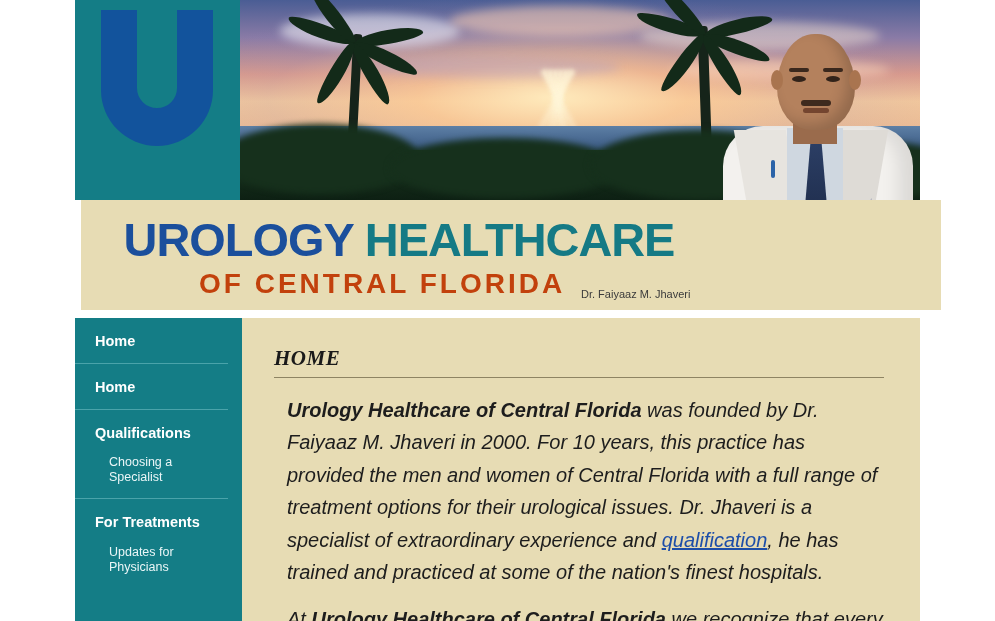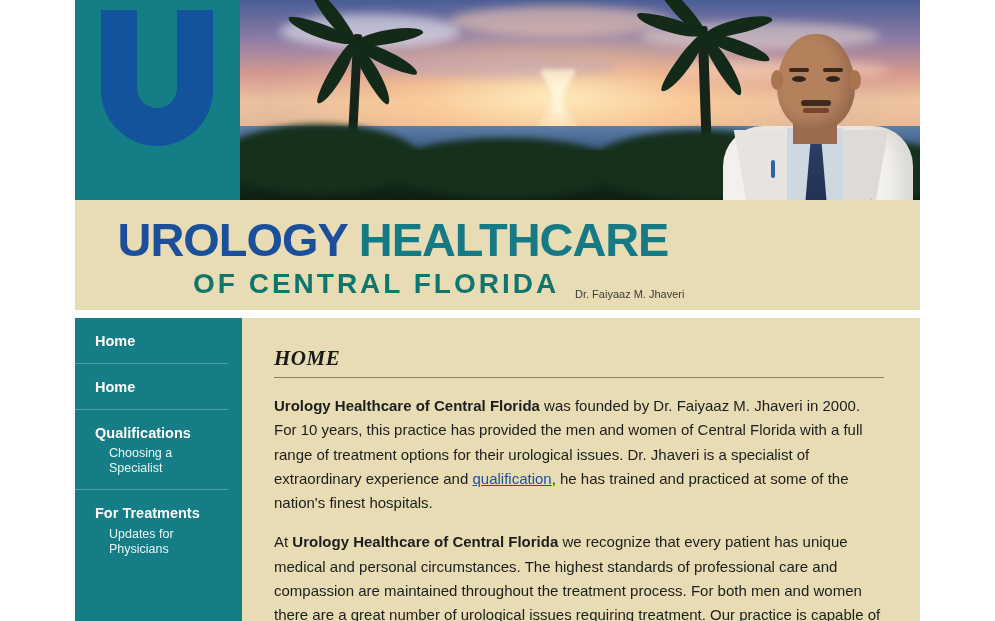--- a/index.html
+++ b/index.html
@@ -172,25 +172,26 @@
     width: 4px; height: 18px; background: #2b63a8; border-radius: 2px;
   }
   .doc-button {
     position: absolute; left: 146px; top: 262px;
     width: 9px; height: 9px; border-radius: 50%;
     background: #d8d4ce; border: 1px solid #b9b4ad;
   }
 
   .title-bar {
     position: absolute;
-    left: 0;
+    left: 6px;
     top: 200px;
     width: 845px;
     height: 110px;
     background: #e7dcb4;
+    padding-left: 15px;
   }
   .title-main {
     position: absolute;
     left: 48px;
     top: 13px;
     font-family: "Liberation Sans", sans-serif;
     font-size: 46px;
     font-weight: bold;
     letter-spacing: -1px;
     color: #1b4f9c;
@@ -198,21 +199,21 @@
     transform: scaleX(1.02);
   }
   .title-main .teal { color: #157a85; }
   .title-sub {
     position: absolute;
     left: 118px;
     top: 68px;
     font-size: 28px;
     font-weight: bold;
     letter-spacing: 3px;
-    color: #0f766e;
+    color: #c2410c;
     white-space: nowrap;
   }
   .doctor-name {
     position: absolute;
     left: 500px;
     top: 88px;
     font-size: 11px;
     color: #3b3b3b;
     font-family: Liberation Sans, sans-serif;
   }
@@ -237,21 +238,21 @@
     font-size: 14.5px;
     font-weight: bold;
     color: #ffffff;
     line-height: 1.25;
     display: block;
   }
   .nav-item .sub-label {
     display: block;
     font-size: 12.5px;
     color: #eaf6f7;
-    margin-top: 4px;
+    margin-top: 13px;
     padding-left: 14px;
     line-height: 1.2;
     font-weight: normal;
   }
 
   
   .content {
     position: absolute;
     left: 242px;
     top: 318px;
@@ -271,24 +272,25 @@
     letter-spacing: 0.5px;
     margin: 0 0 6px 0;
   }
   .rule {
     height: 1px;
     background: #8e8463;
     margin-bottom: 16px;
   }
   .para {
     font-family: "Liberation Sans", sans-serif;
-    font-size: 15px;
+    font-size: 20px;
     line-height: 1.62;
     color: #1d1d1d;
-    margin: 0 0 15px 0;
+    margin: 0 0 15px 13px;
+    font-style: italic;
   }
   .para b { font-weight: bold; }
   .para a {
     color: #1d4ea8;
     text-decoration: underline;
   }
 </style>
 </head>
 <body>
 

